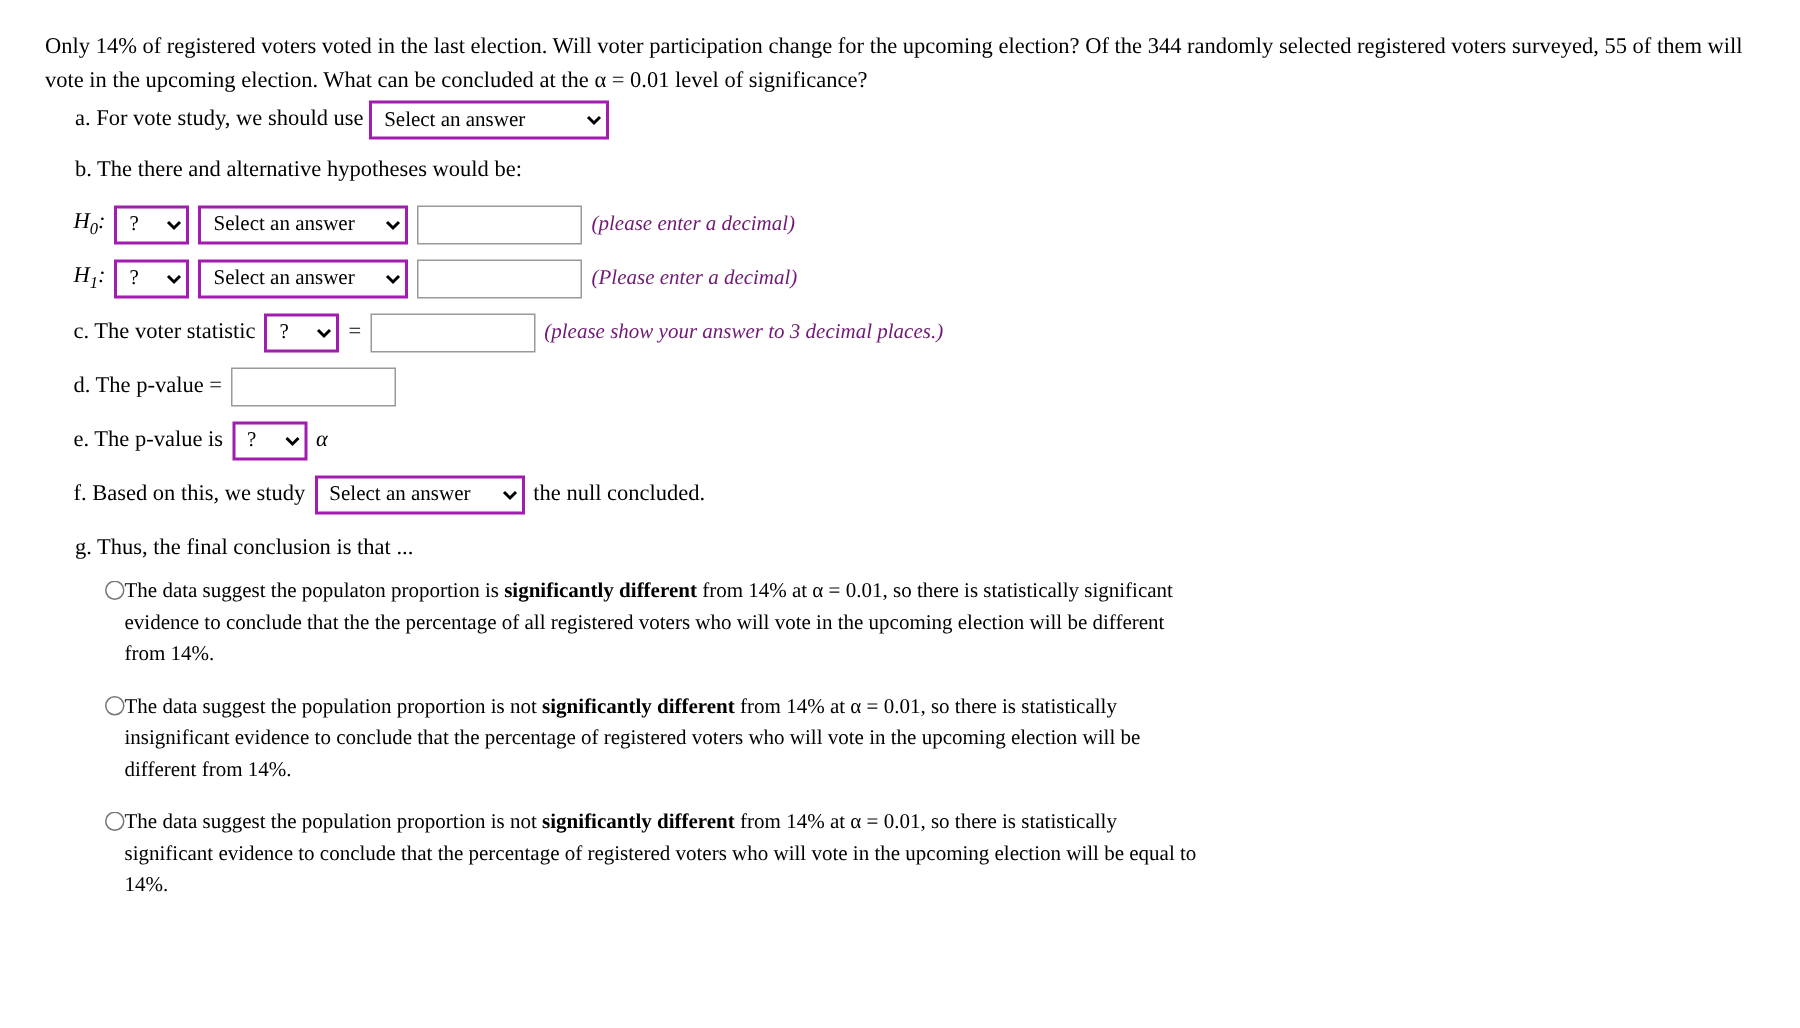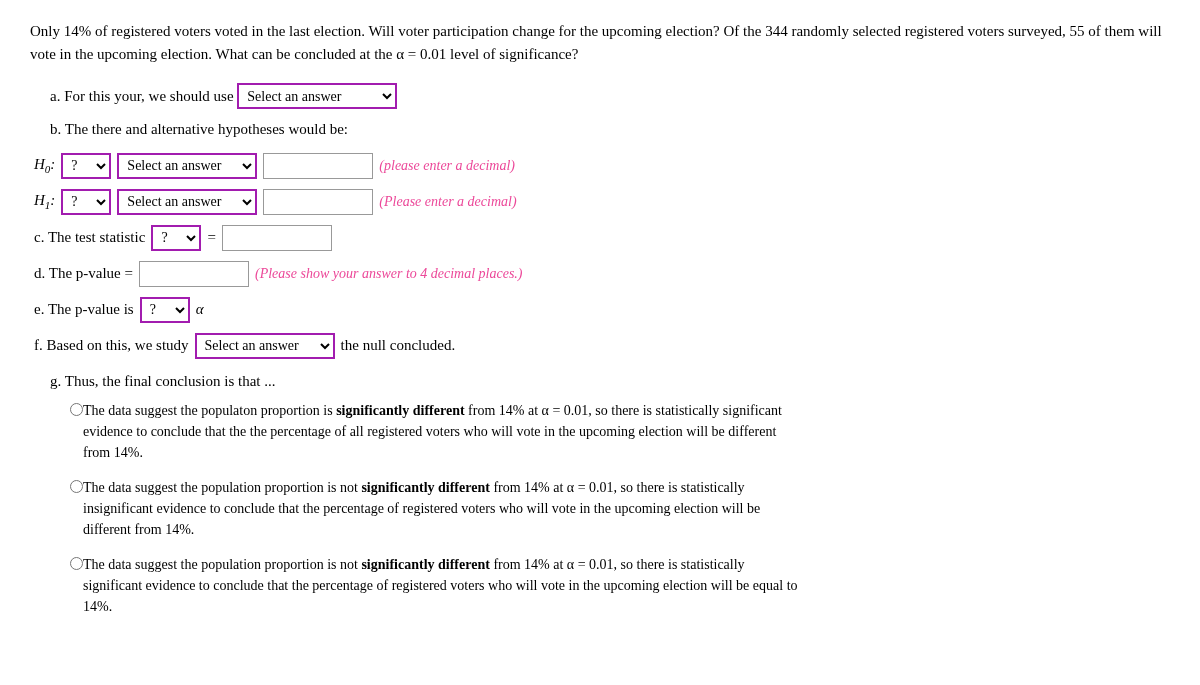--- a/index.html
+++ b/index.html
@@ -5,34 +5,34 @@
     * { box-sizing: border-box; margin: 0; padding: 0; }
     body {
       font-family: Georgia, 'Times New Roman', serif;
       font-size: 15px;
       background: #fff;
       color: #000;
       padding: 20px 30px;
       max-width: 1200px;
     }
     .question-text {
-      margin-bottom: 18px;
+      margin-bottom: 2px;
       line-height: 1.5;
     }
     .section {
       margin-left: 20px;
       margin-bottom: 8px;
       line-height: 1.7;
     }
     .inline-row {
       display: flex;
       align-items: center;
       gap: 6px;
       flex-wrap: wrap;
-      margin: 10px 0 10px 4px;
+      margin: 10px 0 10px 19px;
     }
     .math-label {
       font-style: italic;
       font-size: 15px;
     }
     .math-sub {
       font-size: 11px;
       vertical-align: sub;
     }
     select {
@@ -56,21 +56,21 @@
     input[type="text"] {
       border: 1px solid #999;
       height: 26px;
       width: 110px;
       padding: 2px 4px;
       font-size: 14px;
       font-family: Georgia, serif;
     }
     .paren-text {
       font-style: italic;
-      color: #ec4899;
+      color: #701a75;
       font-size: 14px;
     }
     .radio-group {
       margin-left: 40px;
       margin-top: 6px;
     }
     .radio-item {
       display: flex;
       align-items: flex-start;
       gap: 0;
@@ -91,21 +91,21 @@
       line-height: 1.7;
       font-family: Liberation Serif, serif;
     }
   </style>
 </head>
 <body>
 
 <p class="question-text">Only 14% of registered voters voted in the last election. Will voter participation change for the upcoming election? Of the 344 randomly selected registered voters surveyed, 55 of them will vote in the upcoming election. What can be concluded at the α = 0.01 level of significance?</p>
 
 <div class="section">
-  <span>a. For this your, we should use</span>
+  <span>a. For vote study, we should use</span>
   <select class="select-answer-wide">
     <option>Select an answer</option>
     <option>z-test for proportion</option>
     <option>t-test for mean</option>
     <option>chi-square test</option>
   </select>
 </div>
 
 <div class="section">
   <span>b. The there and alternative hypotheses would be:</span>
@@ -153,36 +153,36 @@
     <option>p &lt; 0.14</option>
     <option>p &gt; 0.14</option>
     <option>μ = 0.14</option>
     <option>μ ≠ 0.14</option>
   </select>
   <input type="text" style="">
   <span class="paren-text">(Please enter a decimal)</span>
 </div>
 
 <div class="inline-row">
-  <span>c. The test statistic</span>
+  <span>c. The voter statistic</span>
   <select class="select-symbol">
     <option>?</option>
     <option>=</option>
     <option>≠</option>
     <option>&lt;</option>
     <option>&gt;</option>
   </select>
   <span>=</span>
   <input type="text" style="">
+  <span class="paren-text">(please show your answer to 3 decimal places.)</span>
 </div>
 
 <div class="inline-row">
   <span>d. The p-value =</span>
   <input type="text" style="">
-  <span class="paren-text">(Please show your answer to 4 decimal places.)</span>
 </div>
 
 <div class="inline-row">
   <span>e. The p-value is</span>
   <select class="select-symbol">
     <option>?</option>
     <option>&lt;</option>
     <option>&gt;</option>
     <option>=</option>
     <option>≤</option>

